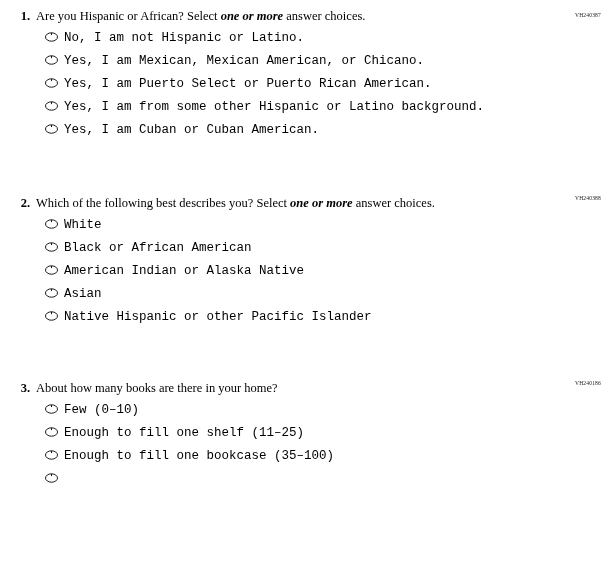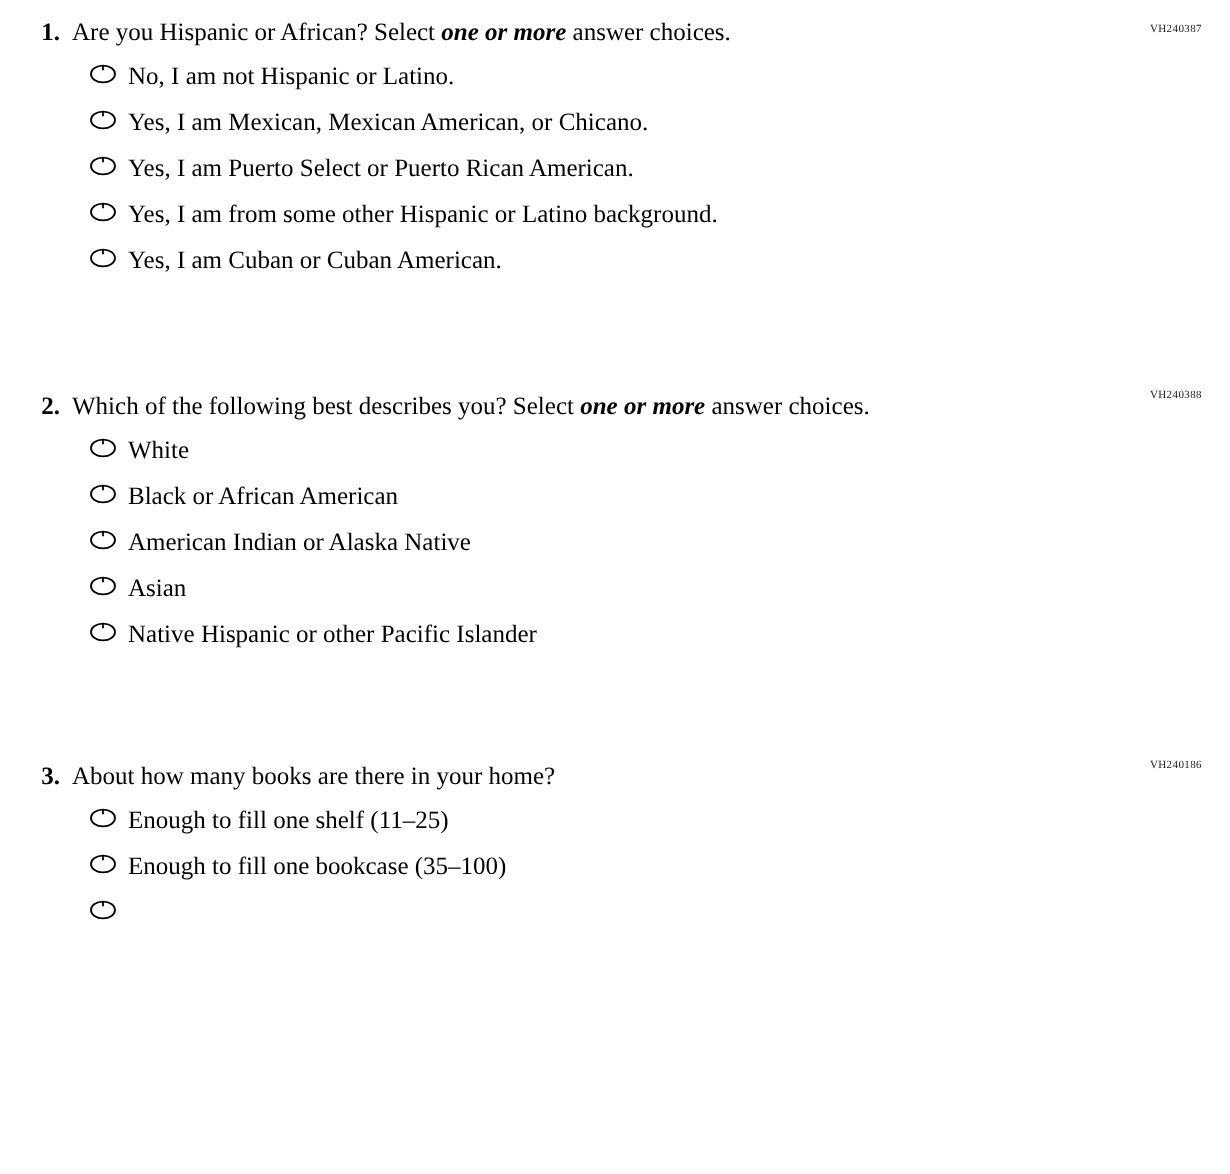--- a/index.html
+++ b/index.html
@@ -60,20 +60,21 @@
     font-style: italic;
   }
   .choices {
     margin-left: 28px;
     margin-top: 3px;
   }
   .choice {
     display: flex;
     align-items: flex-start;
     height: 23px;
+    font-family: Liberation Mono, monospace;
   }
   .bubble {
     flex: 0 0 18px;
     width: 18px;
     display: flex;
     align-items: center;
     justify-content: center;
     padding-top: 4px;
   }
   .bubble svg {
@@ -211,20 +212,29 @@
       <div class="qtext"><span>About how many books are there in your home?</span><span class="bold"></span><span></span></div>
     </div>
     <div class="choices">
       <div class="choice">
         <span class="bubble">
           <svg width="13" height="10" viewBox="0 0 13 10">
               <ellipse cx="6.5" cy="5" rx="6" ry="4.2" fill="none" stroke="#000" stroke-width="0.9"></ellipse>
               <line x1="6.5" y1="0.9" x2="6.5" y2="3.1" stroke="#000" stroke-width="0.9"></line>
             </svg>
         </span>
+        <span class="choice-label">Few (0–10)</span>
+      </div>
+      <div class="choice">
+        <span class="bubble">
+          <svg width="13" height="10" viewBox="0 0 13 10">
+              <ellipse cx="6.5" cy="5" rx="6" ry="4.2" fill="none" stroke="#000" stroke-width="0.9"></ellipse>
+              <line x1="6.5" y1="0.9" x2="6.5" y2="3.1" stroke="#000" stroke-width="0.9"></line>
+            </svg>
+        </span>
         <span class="choice-label">Enough to fill one shelf (11–25)</span>
       </div>
       <div class="choice">
         <span class="bubble">
           <svg width="13" height="10" viewBox="0 0 13 10">
               <ellipse cx="6.5" cy="5" rx="6" ry="4.2" fill="none" stroke="#000" stroke-width="0.9"></ellipse>
               <line x1="6.5" y1="0.9" x2="6.5" y2="3.1" stroke="#000" stroke-width="0.9"></line>
             </svg>
         </span>
         <span class="choice-label">Enough to fill one bookcase (35–100)</span>

